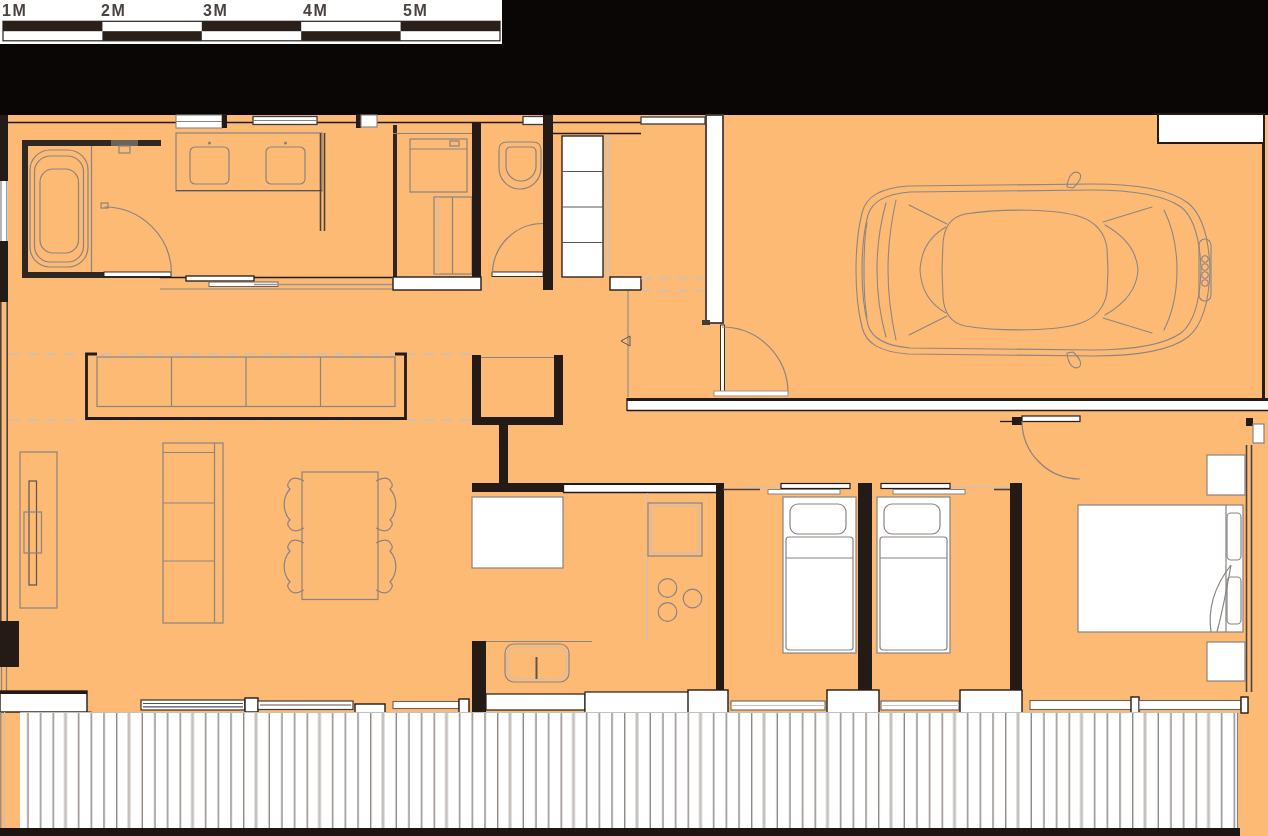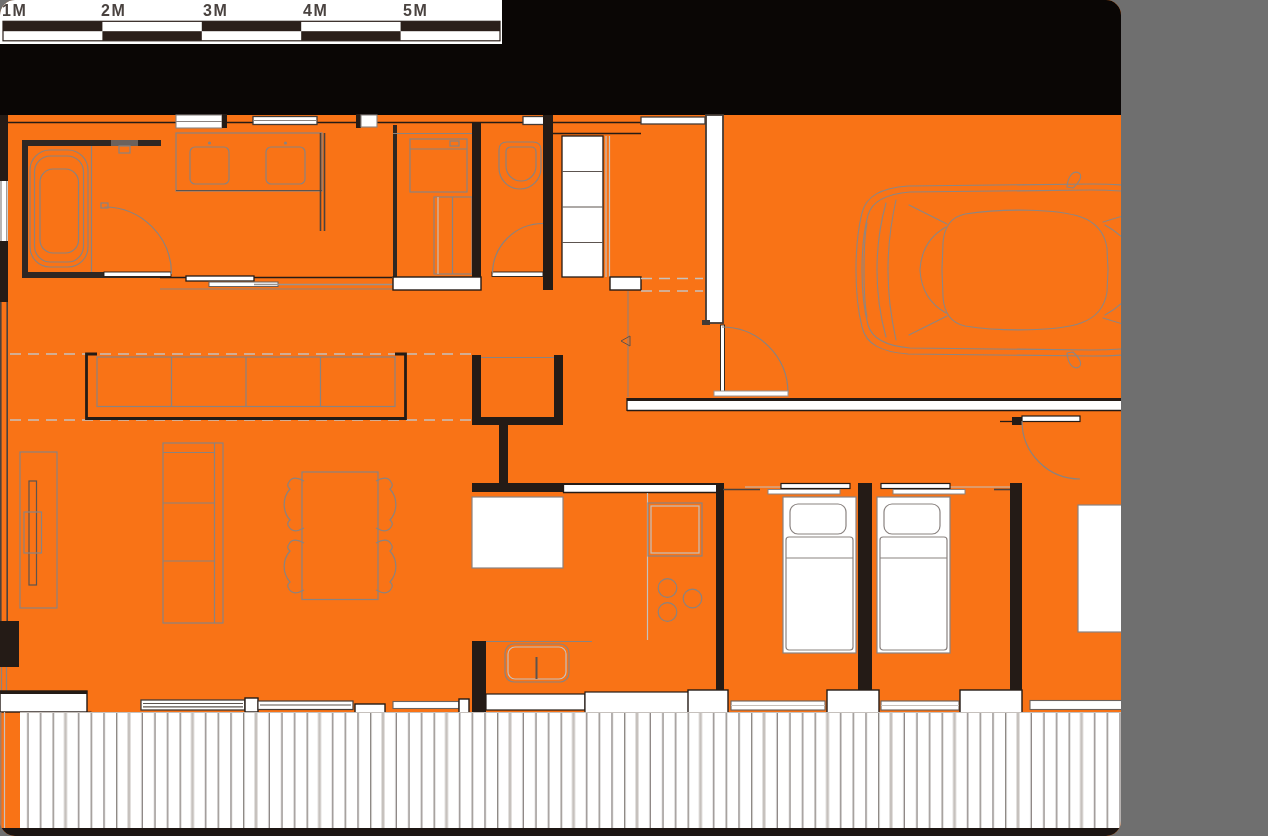--- a/index.html
+++ b/index.html
@@ -9,22 +9,22 @@
     --midline:#4a423e;
     --gray:#8a8380;
     --dgray:#5c544f;
     --lite:#c6c1bd;
     --barfill:#2b1f1a;
     --label:#4a4340;
     --deckband:#1c1512;
   }
   html,body{margin:0;padding:0;background:#6f6f6f;}
   .stage{
-    width:1121px;height:836px;position:relative;background:#f97316;
-    font-family:"Liberation Sans",sans-serif;overflow:hidden;border-radius:15px;
+    width:1268px;height:836px;position:relative;background:#fdba74;
+    font-family:"Liberation Sans",sans-serif;overflow:hidden;
   }
   svg{display:block}
   .sb-label{font:bold 16px "Liberation Sans",sans-serif;letter-spacing:1.5px;fill:var(--label);}
   .w   {fill:var(--wall);stroke:none;}
   .w2  {fill:#2f2723;stroke:none;}
   .s1  {fill:none;stroke:var(--ink);stroke-width:2.8;}
   .s2  {fill:none;stroke:var(--ink);stroke-width:1.3;}
   .s3  {fill:none;stroke:var(--midline);stroke-width:1.6;}
   .g1  {fill:none;stroke:var(--gray);stroke-width:1.2;}
   .g1f {fill:#fff;stroke:var(--gray);stroke-width:1.2;}

